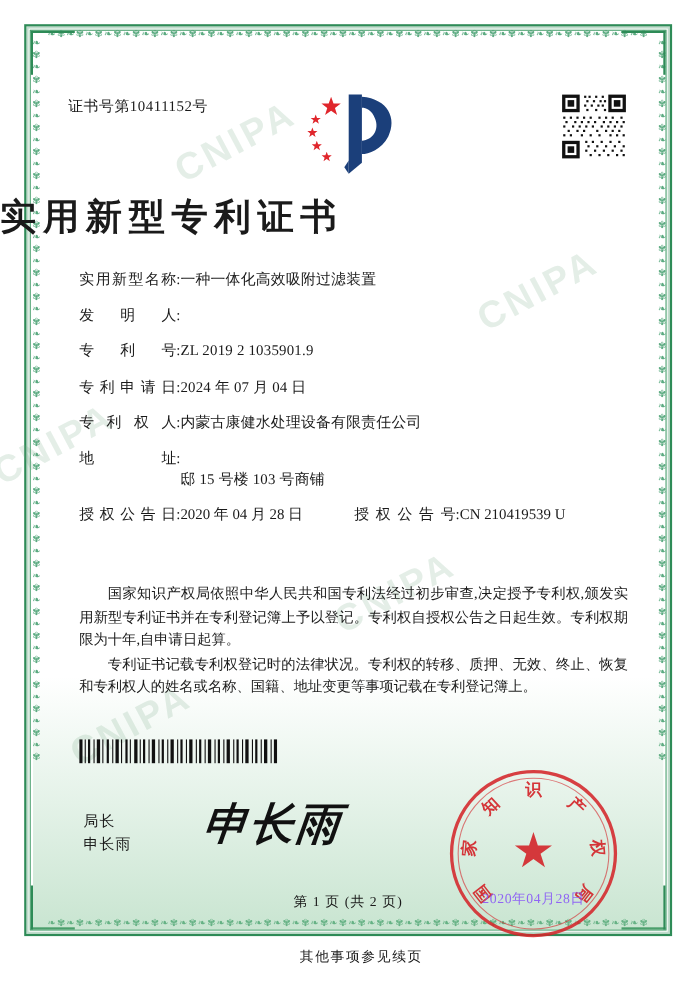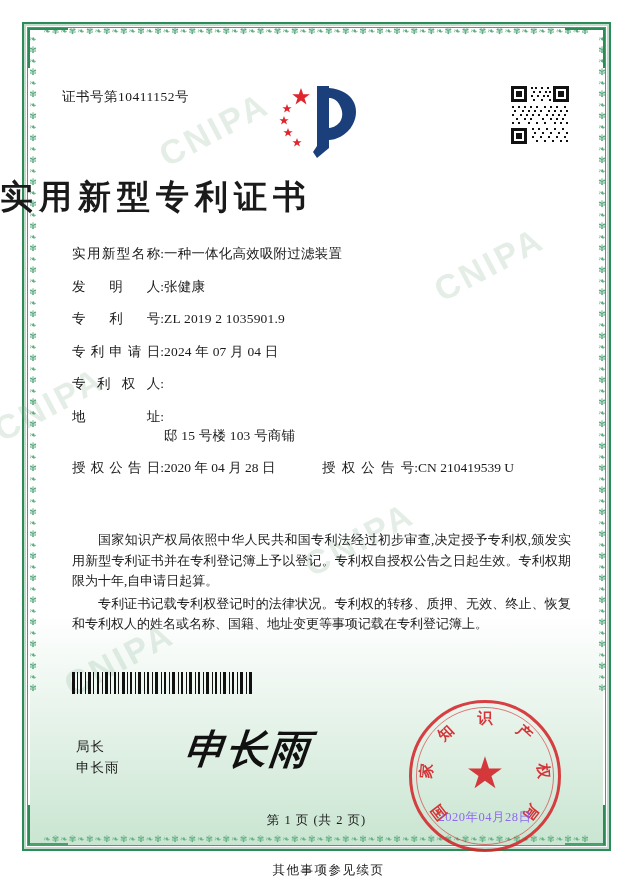--- a/index.html
+++ b/index.html
@@ -451,21 +451,20 @@
         </div>
       <div class="val">一种一体化高效吸附过滤装置</div>
     </div>
 
     <div class="row">
       <div class="lbl">
           <span>发</span>
           <span>明</span>
           <span>人:</span>
         </div>
-      <div class="val">张健康</div>
     </div>
 
     <div class="row">
       <div class="lbl">
           <span>专</span>
           <span>利</span>
           <span>号:</span>
         </div>
       <div class="val">ZL 2019 2 1035901.9</div>
     </div>
@@ -481,20 +480,21 @@
       <div class="val">2024 年 07 月 04 日</div>
     </div>
 
     <div class="row">
       <div class="lbl">
           <span>专</span>
           <span>利</span>
           <span>权</span>
           <span>人:</span>
         </div>
+      <div class="val">内蒙古康健水处理设备有限责任公司</div>
     </div>
 
     <div class="row">
       <div class="lbl">
           <span>地</span>
           <span>址:</span>
         </div>
       <div class="val">
         <span class="l2">邸 15 号楼 103 号商铺</span>
       </div>

